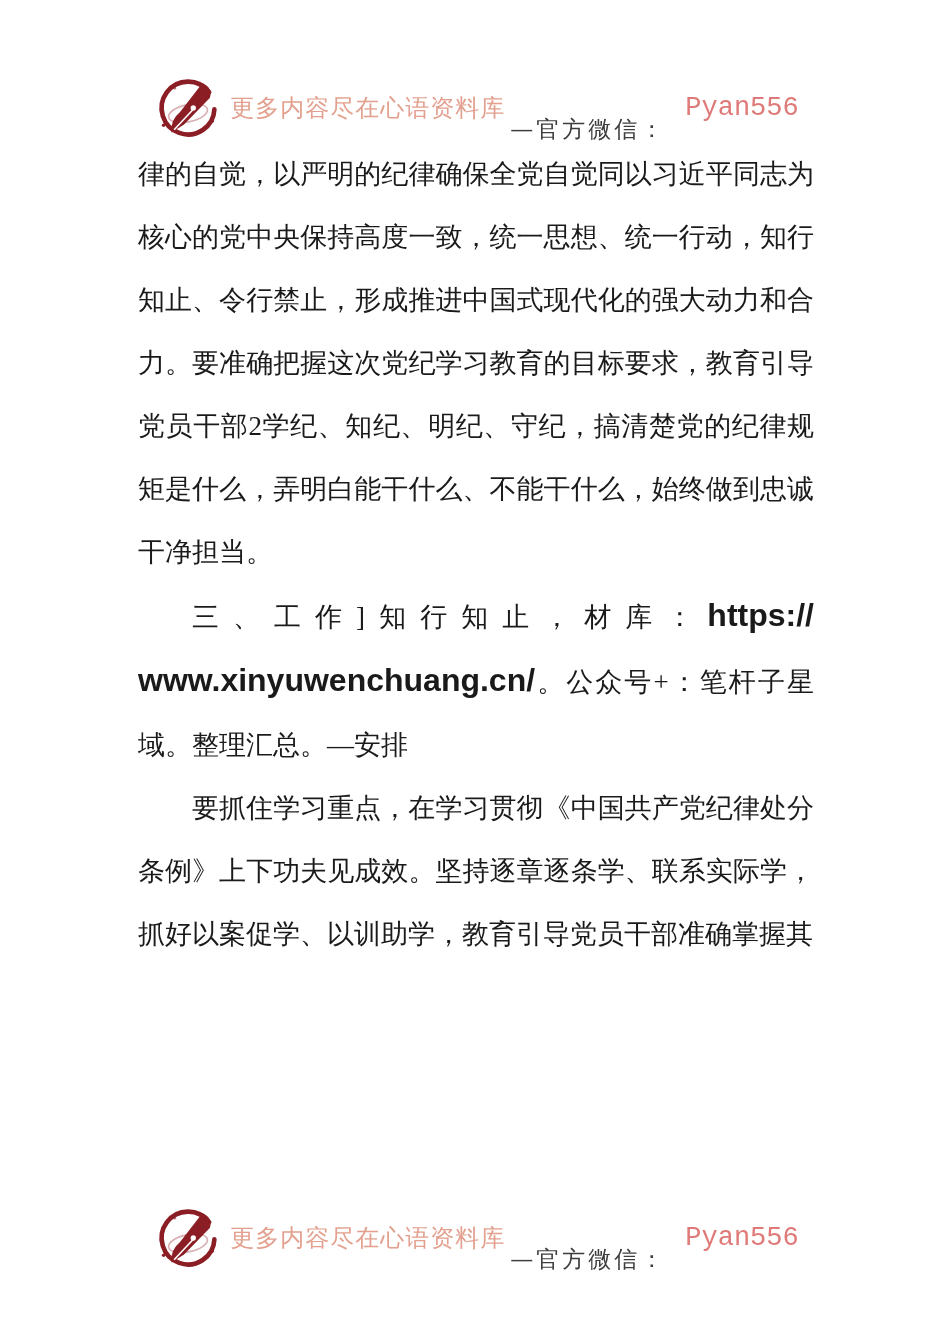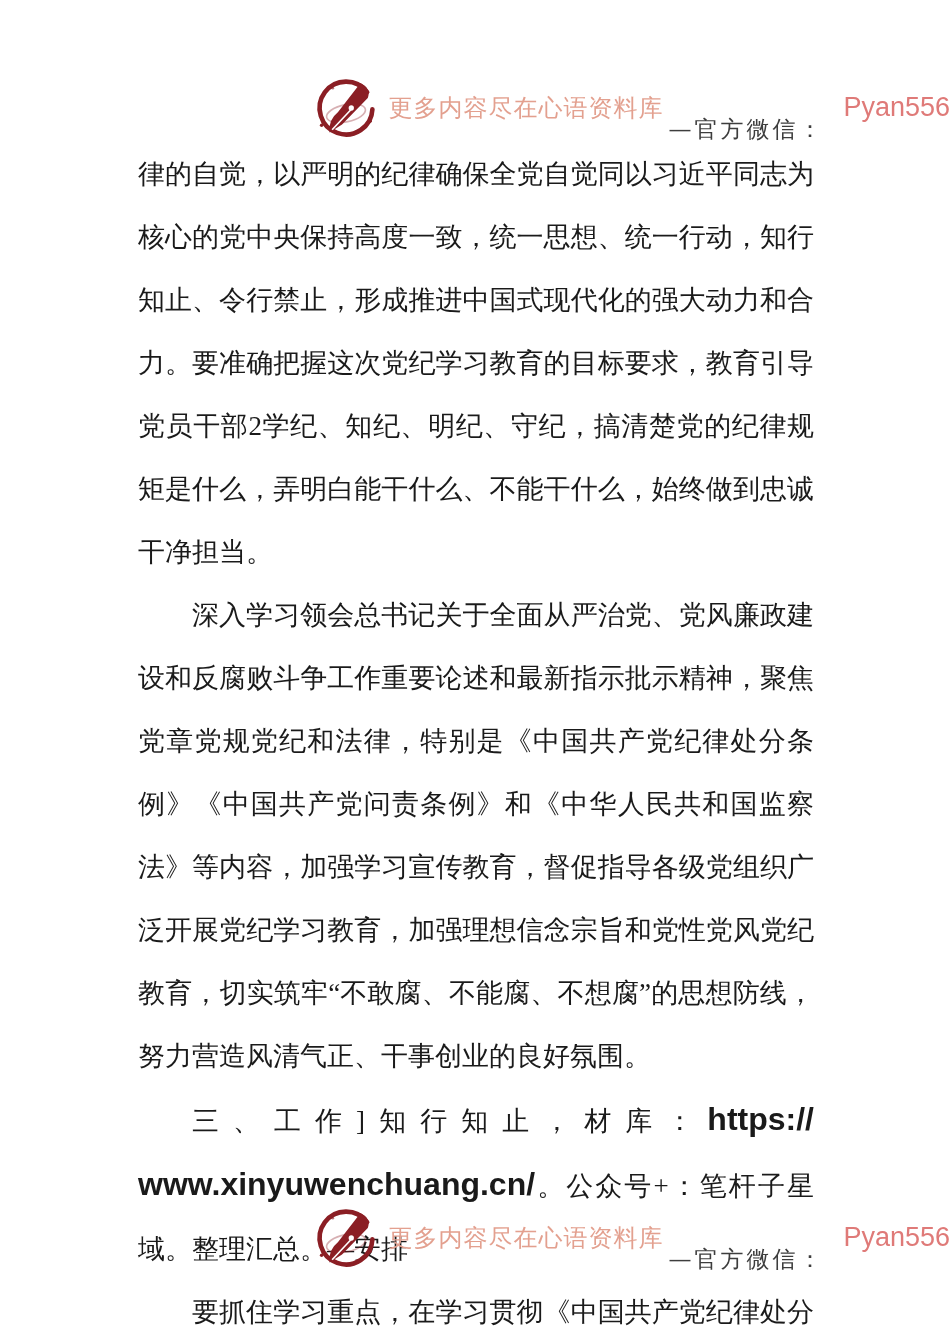--- a/index.html
+++ b/index.html
@@ -12,21 +12,21 @@
     background: var(--page-background, #ffffff);
     position: relative;
     overflow: hidden;
     font-family: "Liberation Serif", "DejaVu Serif", serif;
   }
   .watermark {
     position: absolute;
     left: 0;
     width: 950px;
     display: flex;
-    justify-content: flex-end;
+    justify-content: center;
     align-items: center;
     gap: 5px;
     white-space: nowrap;
   }
   .watermark.header { top: 70px; }
   .watermark.footer { top: 1200px; }
   .logo {
     display: inline-block;
     width: 74px;
     height: 66px;
@@ -43,21 +43,21 @@
   .wx-label {
     color: var(--wechat-label, #3d3d3d);
     font-size: 23px;
     letter-spacing: 3px;
     font-family: "DejaVu Serif", "Liberation Serif", serif;
     margin-top: 44px;
   }
   .wx-id {
     color: var(--wechat-id, #df7a78);
     font-size: 27px;
-    font-family: Liberation Sans, sans-serif;
+    font-family: Liberation Mono, monospace;
     margin-left: 14px;
   }
   .content {
     position: absolute;
     top: 143px;
     left: 138px;
     width: 676px;
     font-size: 27px;
     line-height: 63px;
     color: var(--body-text, #1a1a1a);
@@ -89,21 +89,20 @@
       <circle cx="30" cy="20" r="2" fill="currentColor" opacity="0.6"></circle>
     </svg>
   </span>
   <span class="brand">更多内容尽在心语资料库</span>
   <span class="wx-label"><span>—</span><span>官方微信：</span></span>
   <span class="wx-id">Pyan556</span>
 </div>
 
 <div class="content">
   <p class="para no-indent">律的自觉，以严明的纪律确保全党自觉同以习近平同志为核心的党中央保持高度一致，统一思想、统一行动，知行知止、令行禁止，形成推进中国式现代化的强大动力和合力。要准确把握这次党纪学习教育的目标要求，教育引导党员干部2学纪、知纪、明纪、守纪，搞清楚党的纪律规矩是什么，弄明白能干什么、不能干什么，始终做到忠诚干净担当。</p>
-  <p class="para">深入学习领会总书记关于全面从严治党、党风廉政建设和反腐败斗争工作重要论述和最新指示批示精神，聚焦党章党规党纪和法律，特别是《中国共产党纪律处分条例》《中国共产党问责条例》和《中华人民共和国监察法》等内容，加强学习宣传教育，督促指导各级党组织广泛开展党纪学习教育，加强理想信念宗旨和党性党风党纪教育，切实筑牢“不敢腐、不能腐、不想腐”的思想防线，努力营造风清气正、干事创业的良好氛围。</p>
   <p class="para"><span>三、工作]知行知止，材库：</span><span class="url-seg">https://</span><wbr><span class="url-seg">www.xinyuwenchuang.cn/</span><span>。公众号+：笔杆子星域。整理汇总。—安排</span></p>
   <p class="para">要抓住学习重点，在学习贯彻《中国共产党纪律处分条例》上下功夫见成效。坚持逐章逐条学、联系实际学，抓好以案促学、以训助学，教育引导党员干部准确掌握其</p>
 </div>
 
 <div class="watermark footer">
   <span class="logo">
     <svg viewBox="0 0 100 100" xmlns="http://www.w3.org/2000/svg" aria-hidden="true">
       <path d="M82 26 A 40 40 0 1 0 90 52" fill="none" stroke="currentColor" stroke-width="7" stroke-linecap="round"></path>
       <ellipse cx="50" cy="58" rx="30" ry="13" fill="none" stroke="currentColor" stroke-width="2.5" opacity="0.35" transform="rotate(-12 50 58)"></ellipse>
       <path d="M72 12 Q 88 20 83 35 L 44 75 L 25 87 Q 23 68 38 56 Z" fill="currentColor"></path>

